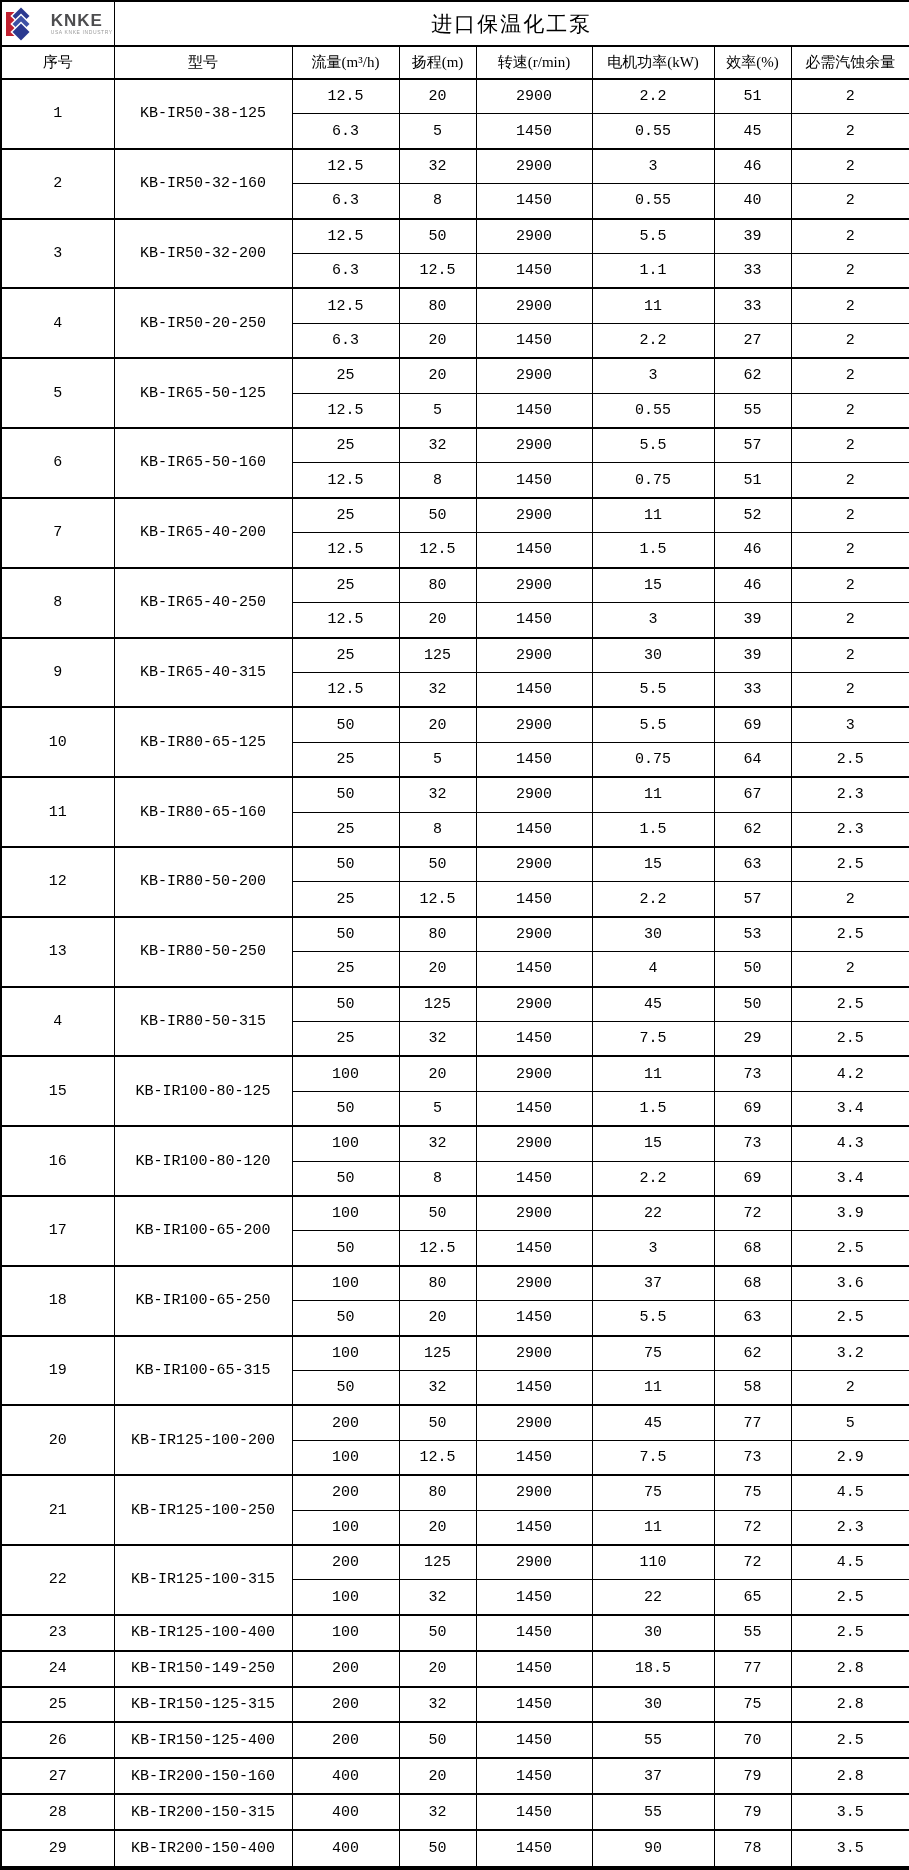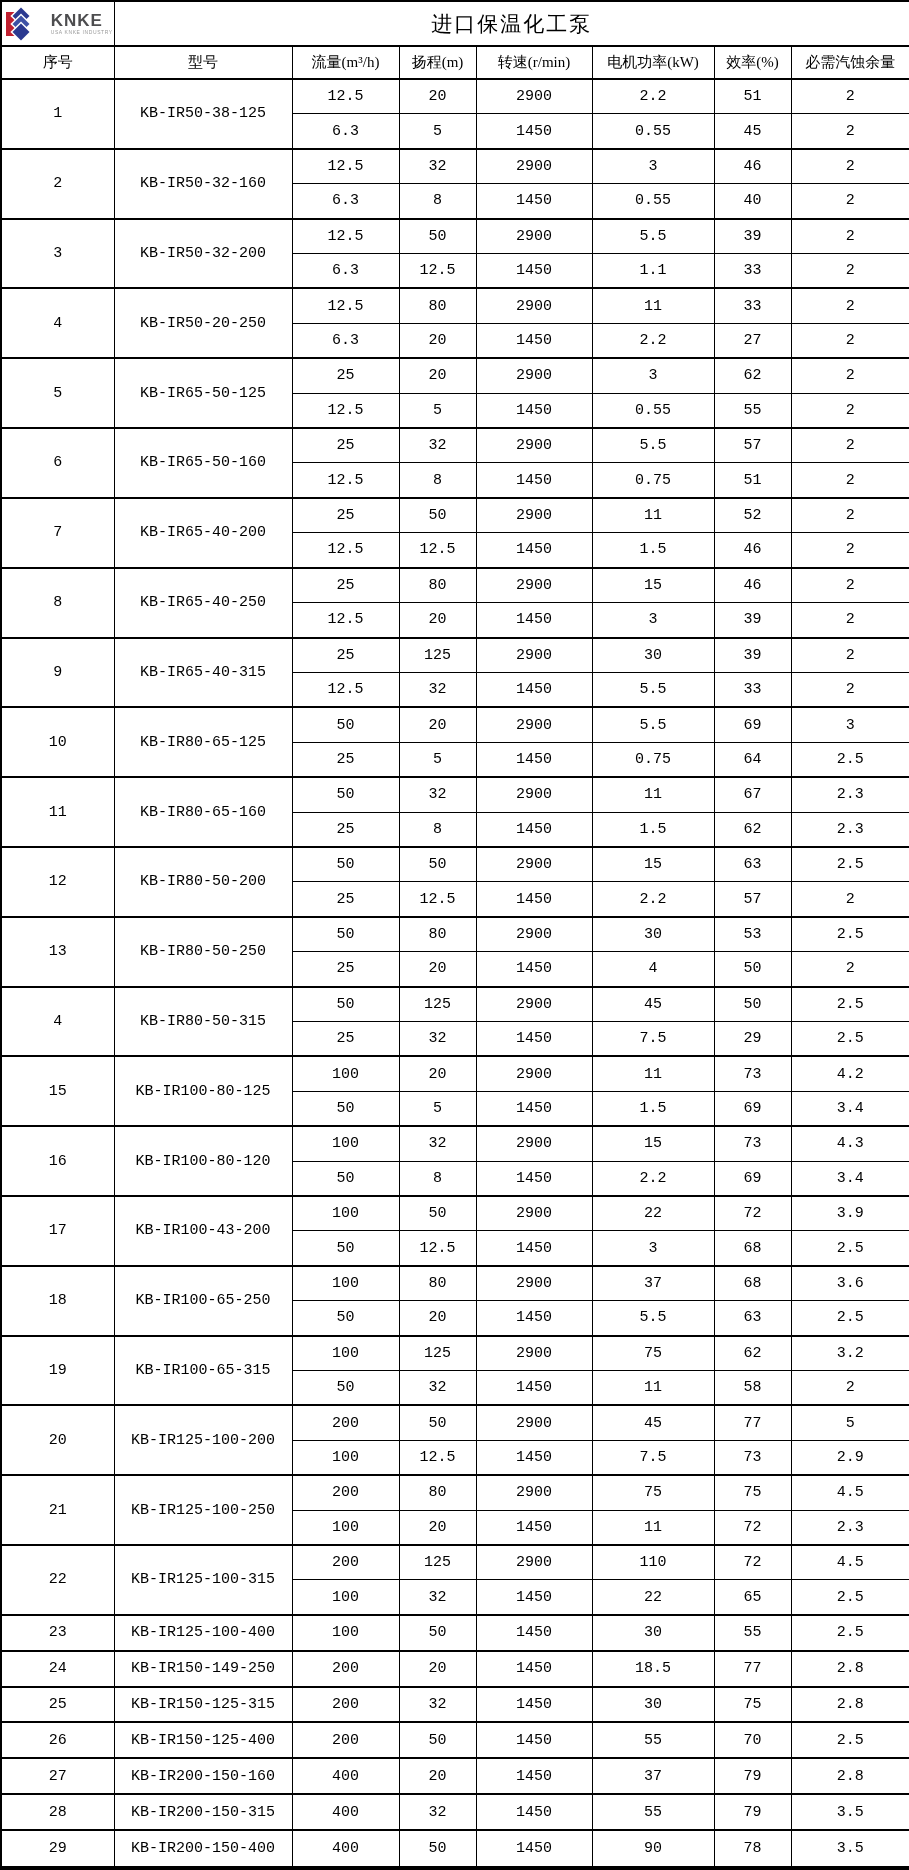--- a/index.html
+++ b/index.html
@@ -427,21 +427,21 @@
         <tr>
           <td>50</td>
           <td>8</td>
           <td>1450</td>
           <td>2.2</td>
           <td>69</td>
           <td>3.4</td>
         </tr>
         <tr class="group-start">
           <td rowspan="2">17</td>
-          <td rowspan="2">KB-IR100-43-200</td>
+          <td rowspan="2">KB-IR100-65-200</td>
           <td>100</td>
           <td>50</td>
           <td>2900</td>
           <td>22</td>
           <td>72</td>
           <td>3.9</td>
         </tr>
         <tr>
           <td>50</td>
           <td>12.5</td>

